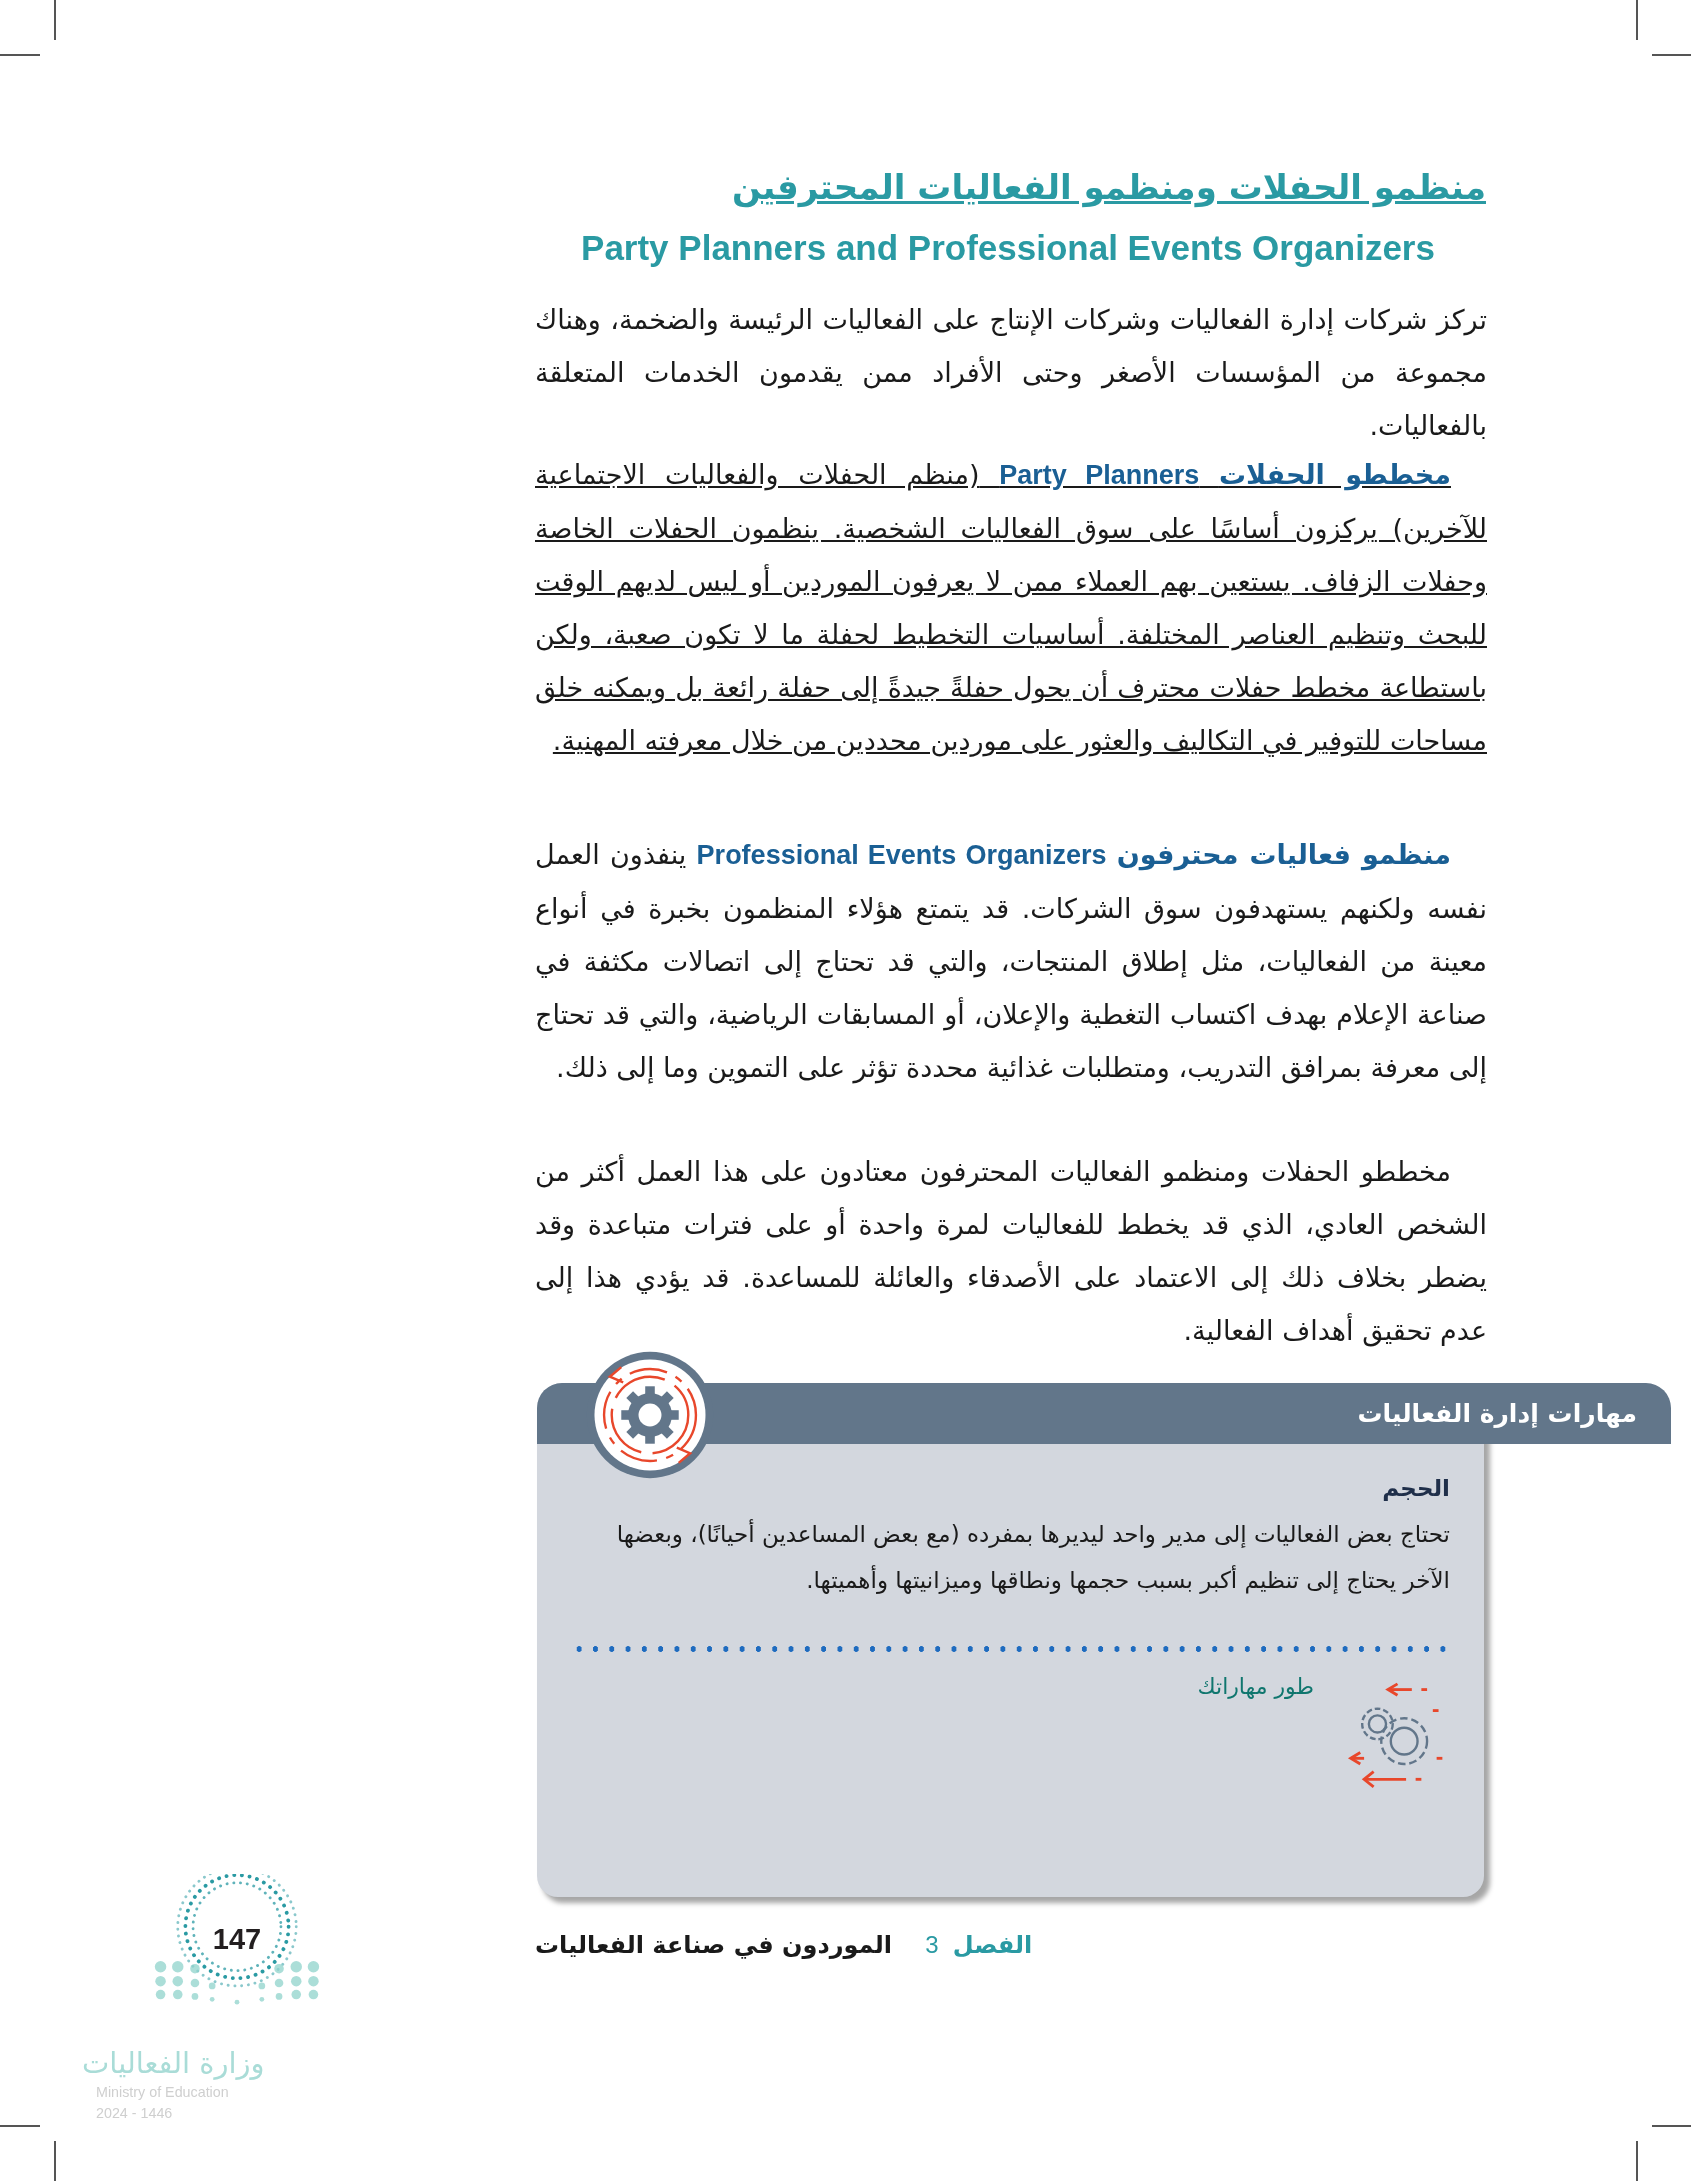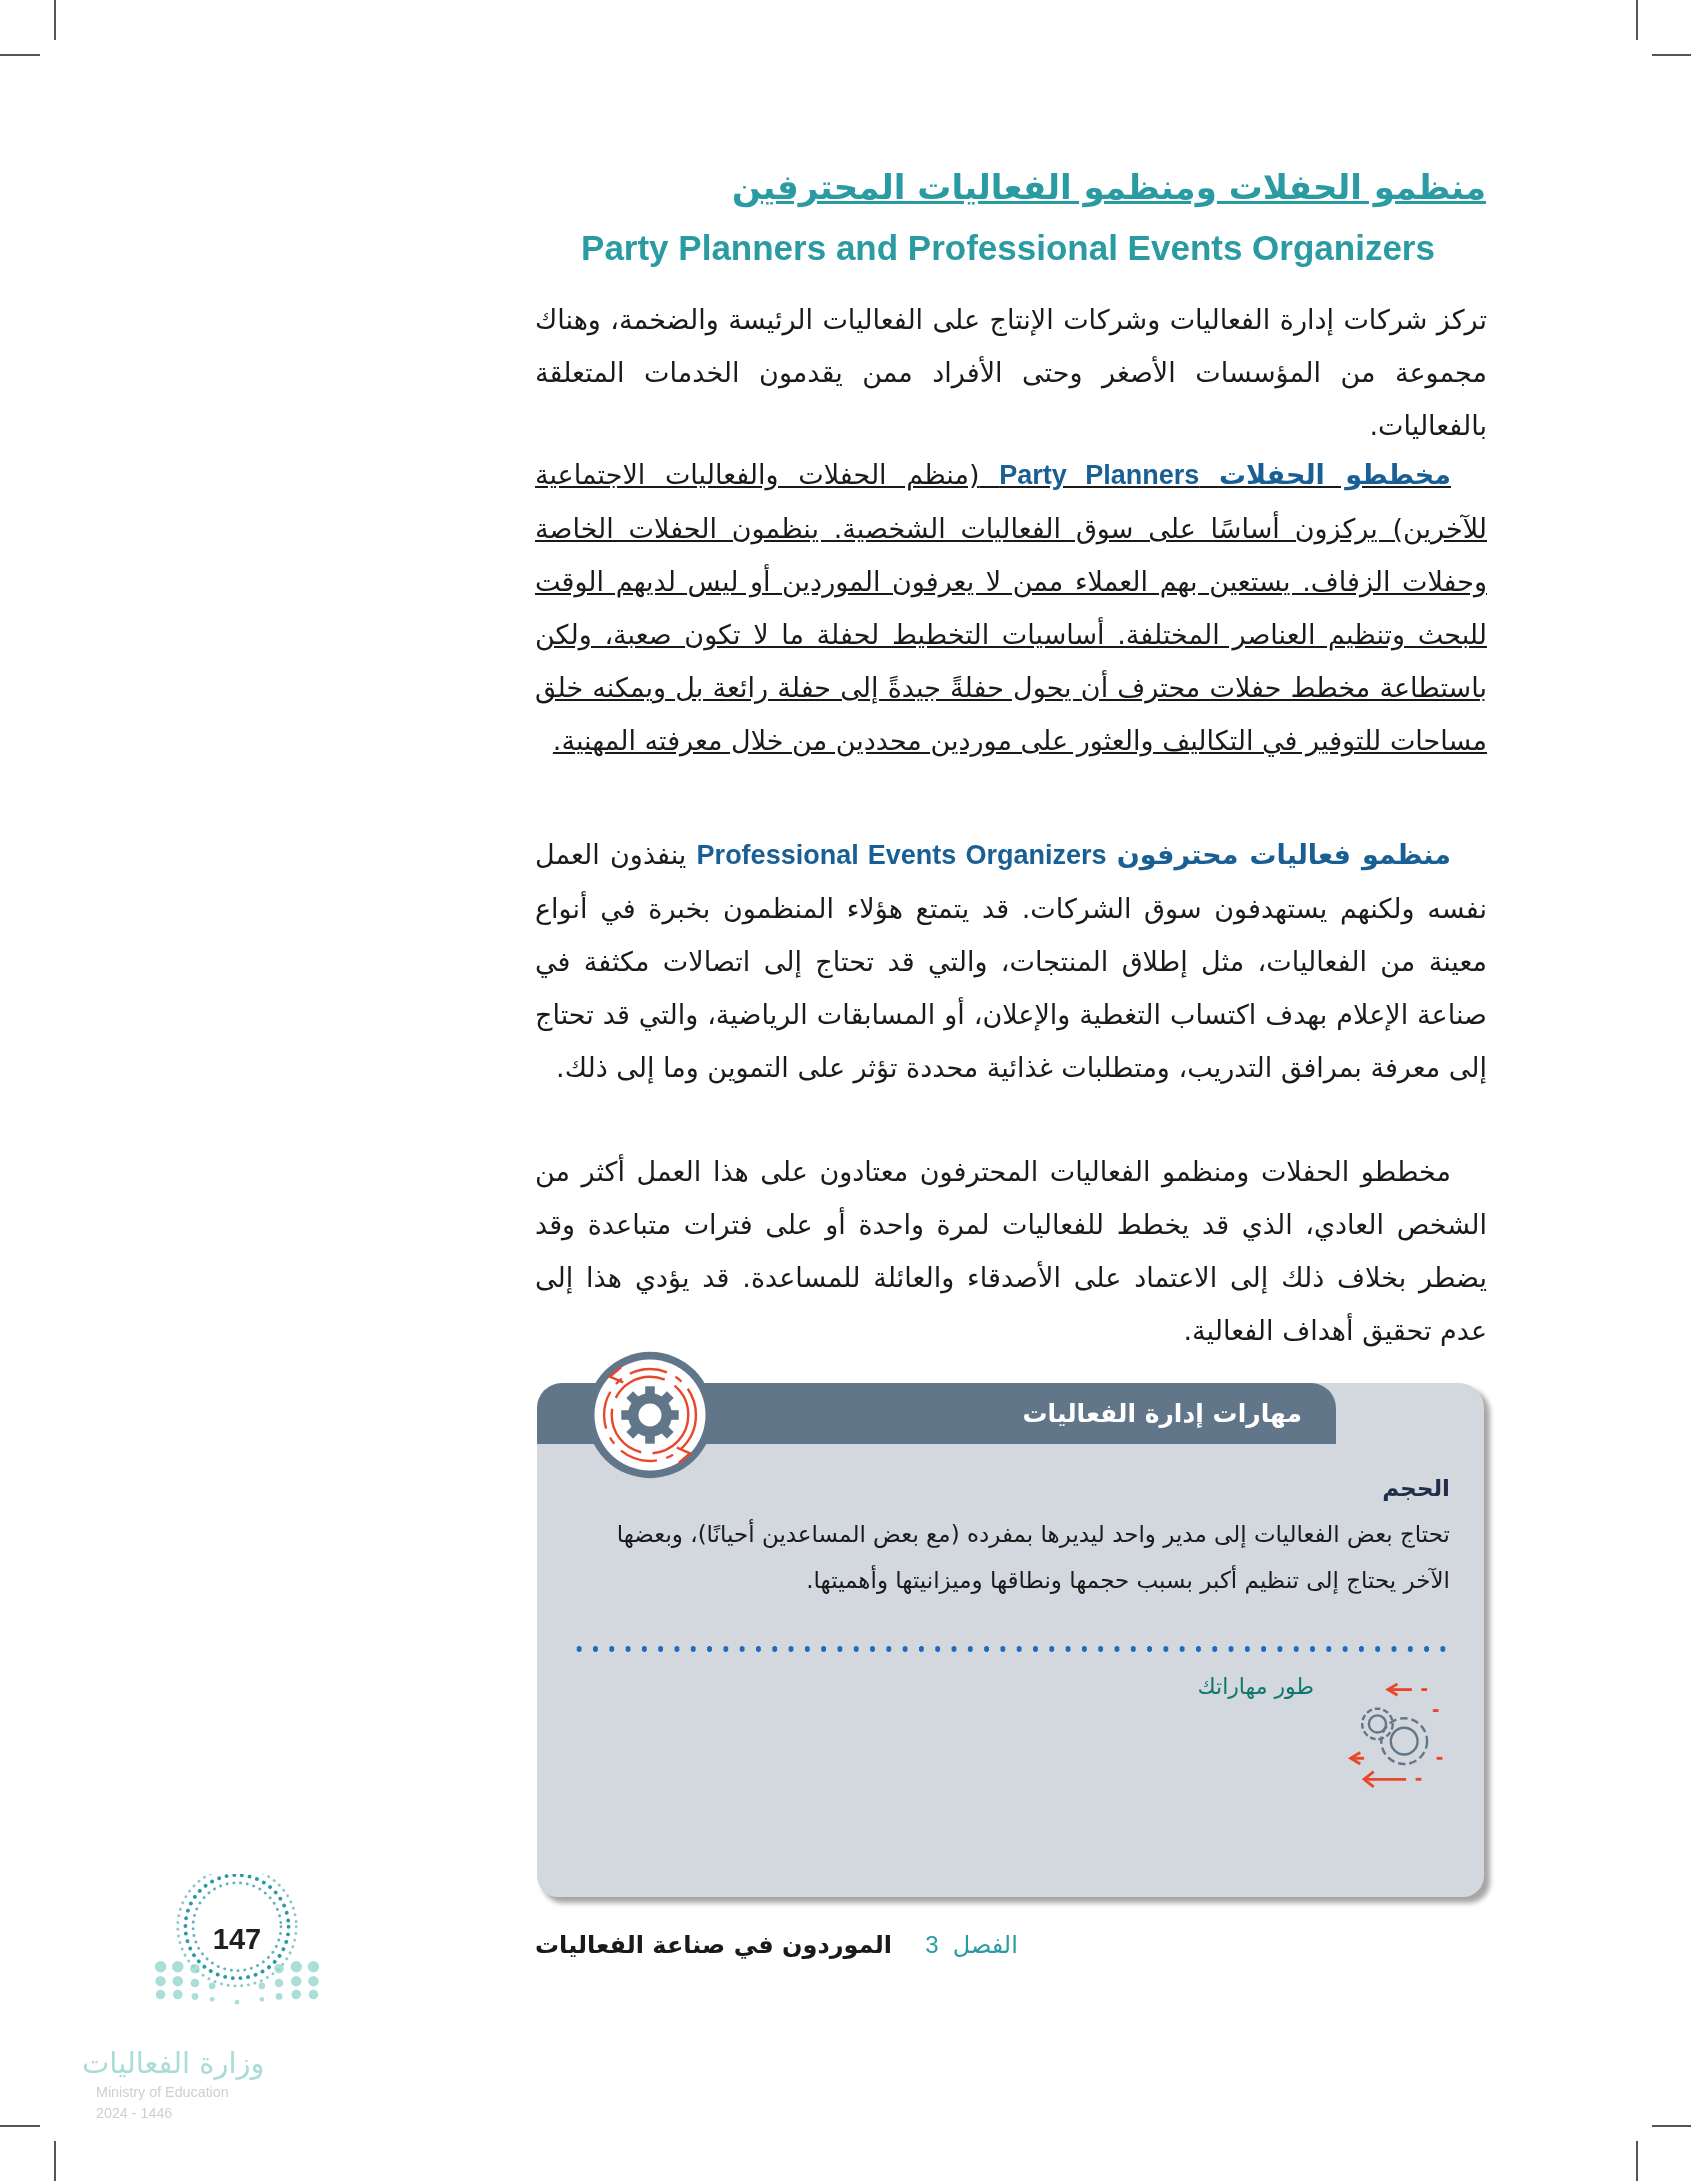--- a/index.html
+++ b/index.html
@@ -34,21 +34,21 @@
   #p3 { top:828px; }
   #p4 { top:1145px; }
 
   .skills-box {
     position:absolute; left:537px; top:1383px; width:947px; height:514px;
     background:#d3d7de; border-radius:25px 25px 21px 21px;
     box-shadow:5.7px 5.7px 5.7px rgba(0,0,0,0.35);
     overflow:visible;
   }
   .skills-header {
-    position:absolute; left:0; top:0; width:799px; height:61px;
+    position:absolute; left:0; top:0; width:1134px; height:61px;
     background:#62768a; border-radius:25px 25px 0 0;
   }
   .skills-title {
     position:absolute; right:34px; top:11.5px;
     direction:rtl; color:#ffffff; font-weight:bold; font-size:25px; line-height:38px;
   }
   .skills-emblem {
     position:absolute; left:46px; top:-35px; width:134px; height:134px;
   }
   .size-heading {
@@ -80,21 +80,21 @@
 
   .page-emblem { position:absolute; left:151px; top:1874px; width:172px; height:134px; }
   .page-number {
     position:absolute; left:191px; top:1923px; width:92px; text-align:center;
     font-family:"Liberation Sans", sans-serif; font-weight:bold; font-size:29px; color:#231f20;
   }
   .footer-chapter {
     position:absolute; left:535px; top:1931px; direction:rtl;
     font-size:24px; font-weight:bold; color:#1a1a1a; white-space:nowrap;
   }
-  .footer-chapter .ch-label { color:#2a9aa3; font-weight:normal;margin-top:45px; }
+  .footer-chapter .ch-label { color:#2a9aa3; font-weight:bold;margin-top:45px; }
   .footer-chapter .ch-num { color:#2a9aa3; font-family:"Liberation Sans", sans-serif; font-weight:normal; margin:0 5.7px 0 25px; }
   .ministry-ar {
     position:absolute; left:82px; top:2046px; font-size:29px; color:#a9dcd7; direction:rtl; line-height:34px;
   }
   .ministry-en {
     position:absolute; left:96px; top:2084px; font-family:"Liberation Sans", sans-serif;
     font-size:14.3px; color:#cfcfcf; line-height:17px;
   }
   .ministry-year {
     position:absolute; left:96px; top:2105px; font-family:"Liberation Sans", sans-serif;

